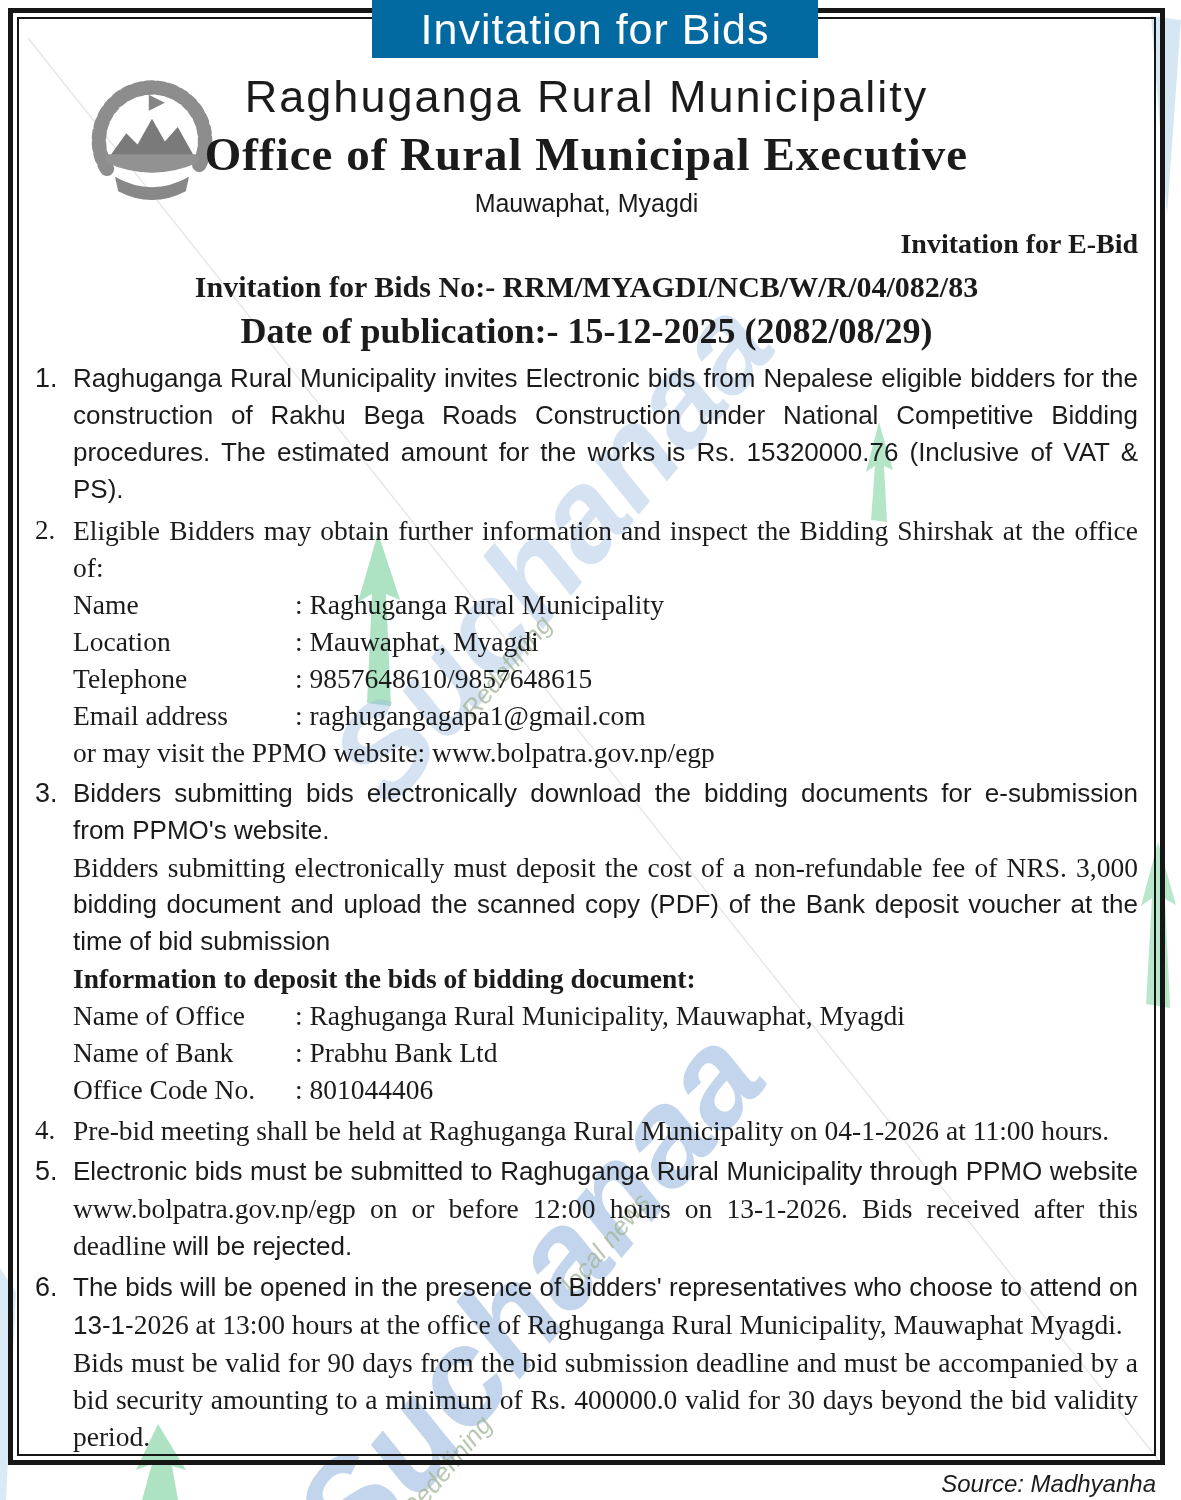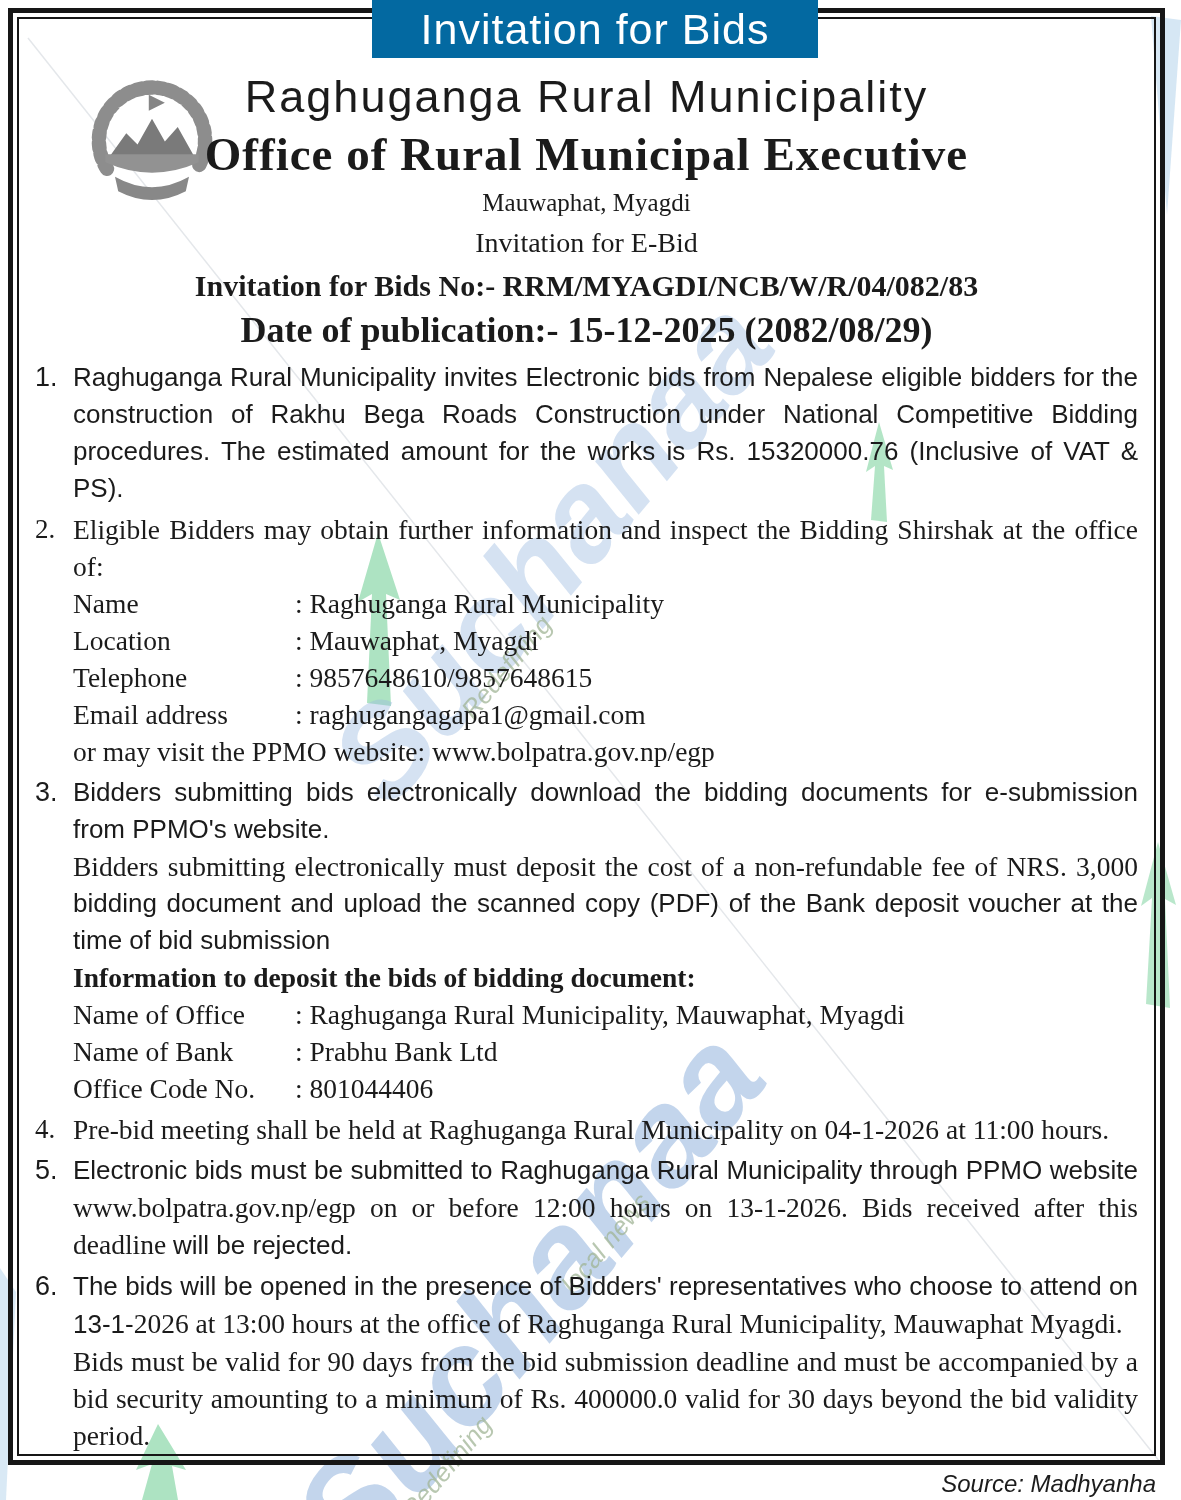--- a/index.html
+++ b/index.html
@@ -36,22 +36,22 @@
     position: absolute; left: 372px; top: 0; width: 446px; height: 58px;
     background: #0369a1; color: #ffffff; z-index: 3;
     display: flex; align-items: center; justify-content: center;
     font-family: "Liberation Sans", sans-serif; font-size: 43px; letter-spacing: 1px;
   }
   .logo { position: absolute; left: 44px; top: 50px; width: 178px; height: 148px; }
 
   .hdr { text-align: center; position: relative; z-index: 2; }
   .muni   { font-family: "Liberation Sans", sans-serif; font-weight: normal; font-size: 45px; letter-spacing: 2px; margin: 40px 0 4px; }
   .office { font-size: 47px; font-weight: bold; letter-spacing: 1px; margin: 4px 0 8px; }
-  .addr   { font-family: Liberation Serif, serif; font-size: 25px; margin: 8px 0 8px; }
-  .ebid   { font-size: 28px; font-weight: normal; margin: 10px 0 10px; }
+  .addr   { font-family: Liberation Sans, sans-serif; font-size: 25px; margin: 8px 0 8px; }
+  .ebid   { font-size: 28px; font-weight: bold; margin: 10px 0 10px; text-align: right; }
   .bidno  { font-size: 30px; font-weight: bold; margin: 8px 0 4px; }
   .pubdate{ font-size: 36px; font-weight: bold; margin: 6px 0 8px; }
 
   .list { position: relative; z-index: 2; }
   .item { display: flex; margin: 2px 0 4px; }
   .num  { flex: 0 0 38px; font-size: 27px; line-height: 37px; font-family: "Liberation Sans", sans-serif; }
   .num.ser { font-family: "Liberation Serif", serif; }
   .ibody { flex: 1; min-width: 0; }
   p { margin: 0; text-align: justify; }
   .sans  { font-family: "Liberation Sans", sans-serif; font-size: 26px; line-height: 37px; }

